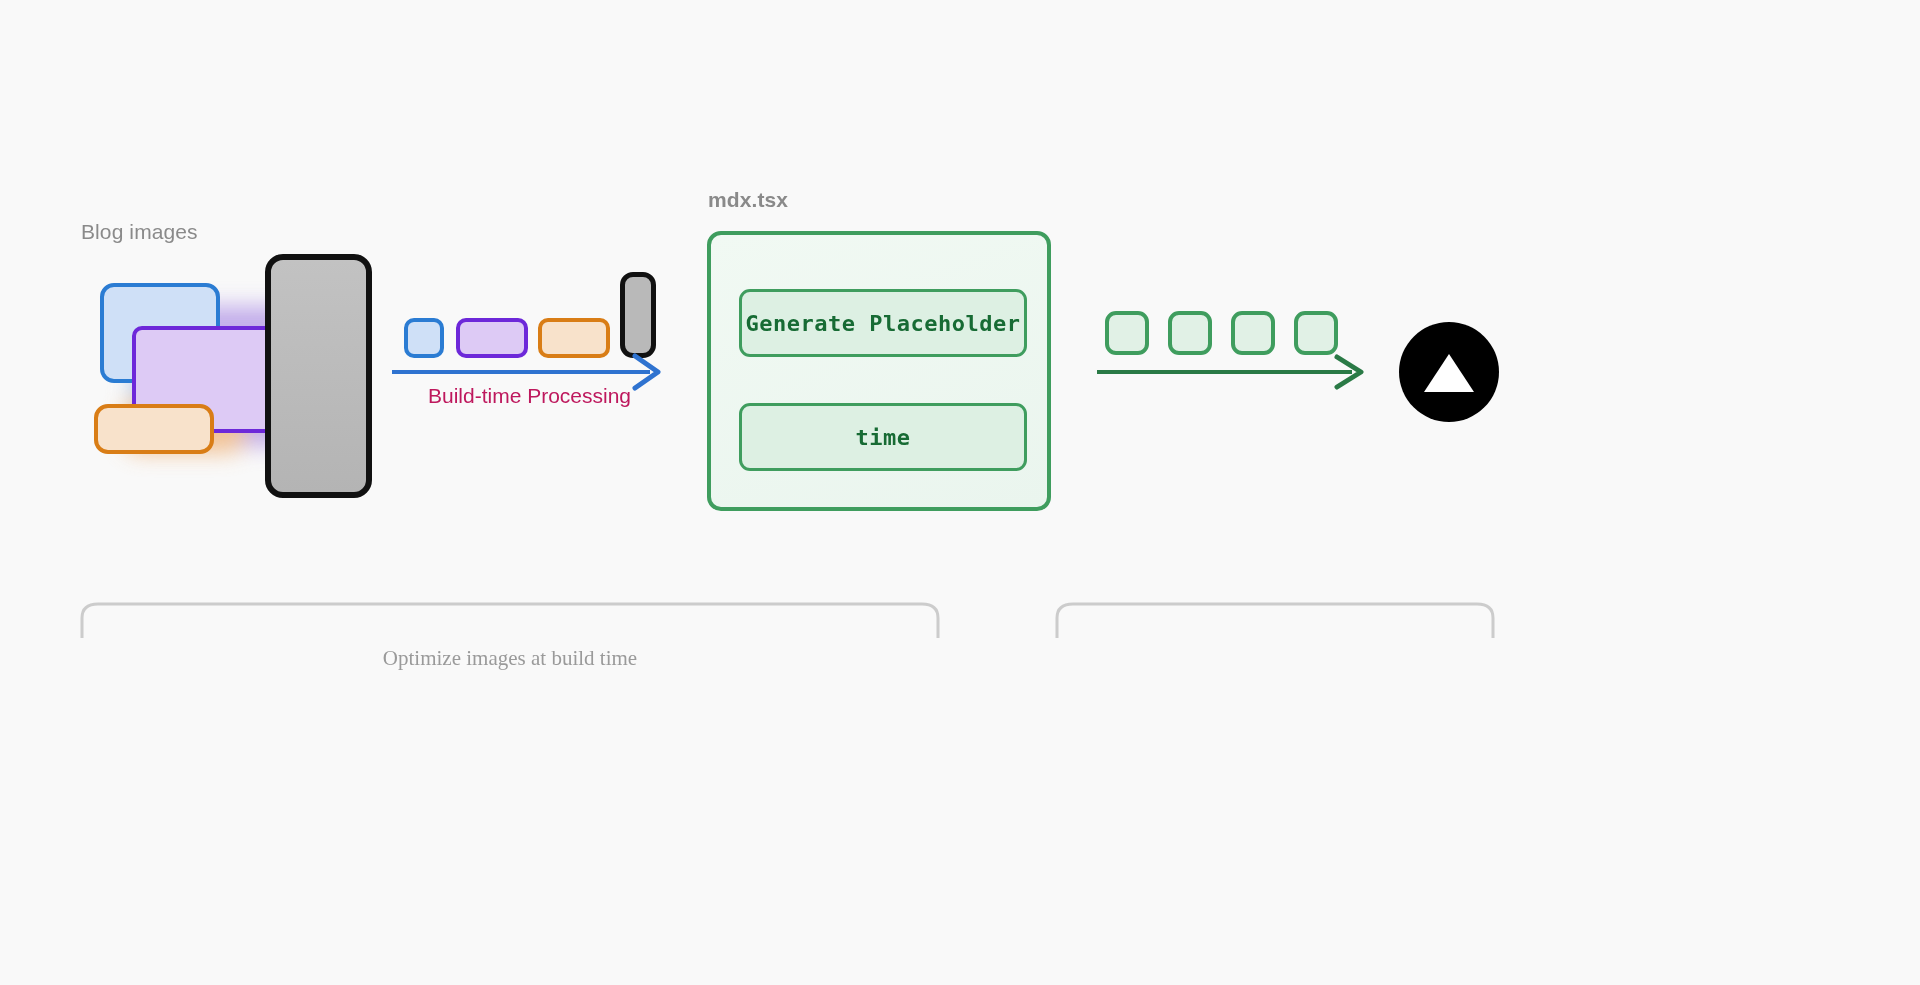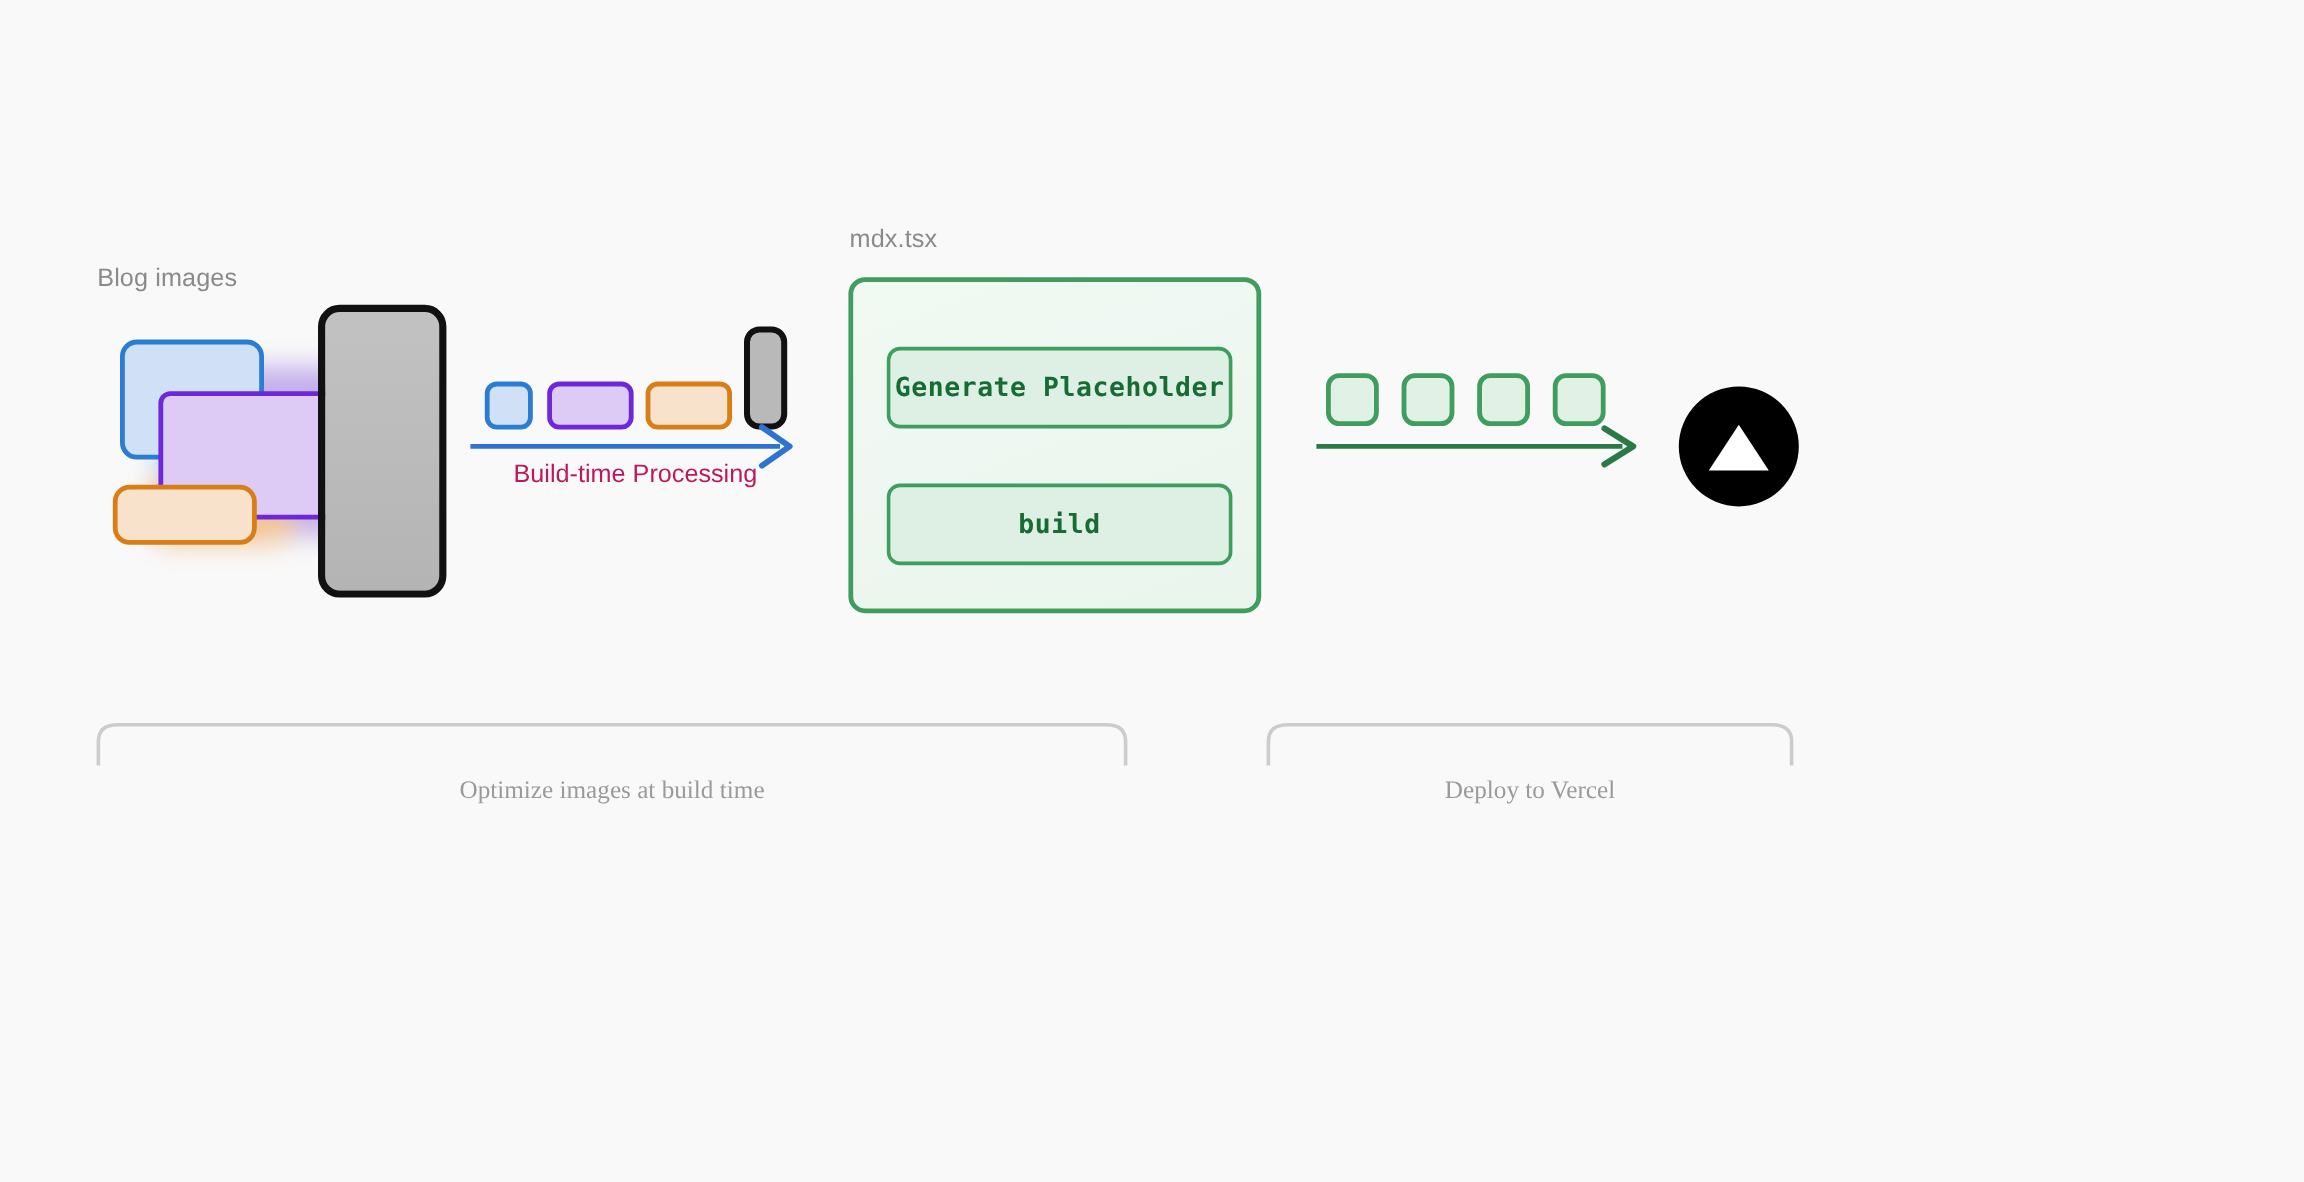--- a/index.html
+++ b/index.html
@@ -226,25 +226,25 @@
     <div class="chip orange"></div>
     <div class="chip phone"></div>
   </div>
 
   <svg class="arrow-svg" style="left:392px; top:352px; width:275px; height:40px;" viewBox="0 0 275 40">
     <line x1="0" y1="20" x2="258" y2="20" stroke="#2f73d0" stroke-width="4"></line>
     <polyline points="243,4 266,20 243,36" fill="none" stroke="#2f73d0" stroke-width="5" stroke-linecap="round" stroke-linejoin="round"></polyline>
   </svg>
   <div class="arrow-label" style="left:392px; top:384px; width:275px;">Build-time Processing</div>
 
-  <div class="caption" style="left:708px; top:188px;">mdx.tsx</div>
+  <div class="caption" style="left:708px; top:188px;font-weight:bold;">mdx.tsx</div>
 
   <div class="mdx-panel">
     <div class="mdx-item a">Generate Placeholder</div>
-    <div class="mdx-item b">build</div>
+    <div class="mdx-item b">time</div>
   </div>
 
   <div class="deploy-row">
     <div class="gchip i0"></div>
     <div class="gchip i1"></div>
     <div class="gchip i2"></div>
     <div class="gchip i3"></div>
   </div>
 
   <svg class="arrow-svg" style="left:1097px; top:352px; width:272px; height:40px;" viewBox="0 0 272 40">
@@ -259,15 +259,14 @@
   </div>
 
   <svg class="bracket" style="left:80px; top:600px; width:860px; height:40px;" viewBox="0 0 860 40">
     <path d="M 2 38 L 2 18 Q 2 4 18 4 L 842 4 Q 858 4 858 18 L 858 38" fill="none" stroke="#cccccc" stroke-width="3"></path>
   </svg>
   <div class="bottom-caption" style="left:80px; top:646px; width:860px;">Optimize images at build time</div>
 
   <svg class="bracket" style="left:1055px; top:600px; width:440px; height:40px;" viewBox="0 0 440 40">
     <path d="M 2 38 L 2 18 Q 2 4 18 4 L 422 4 Q 438 4 438 18 L 438 38" fill="none" stroke="#cccccc" stroke-width="3"></path>
   </svg>
-  <div class="bottom-caption" style="left:1055px; top:646px; width:440px;">Deploy to Vercel</div>
 
 </div>
 
 </body></html>

